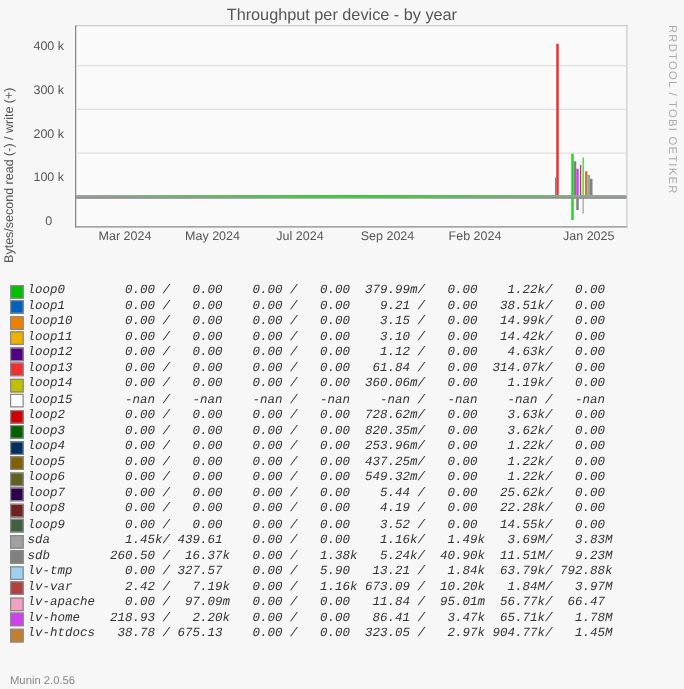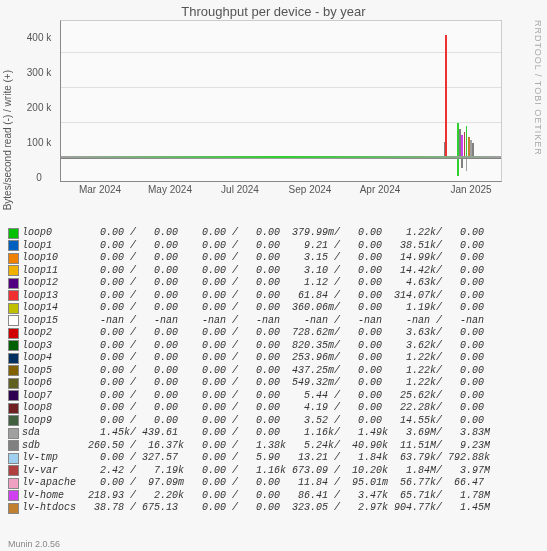--- a/index.html
+++ b/index.html
@@ -158,21 +158,21 @@
   <div class="y-tick" style="top:172px">0</div>
   <div class="y-tick" style="top:137px">100 k</div>
   <div class="y-tick" style="top:102px">200 k</div>
   <div class="y-tick" style="top:67px">300 k</div>
   <div class="y-tick" style="top:32px">400 k</div>
 
   <div class="x-tick" style="left:100px">Mar 2024</div>
   <div class="x-tick" style="left:170px">May 2024</div>
   <div class="x-tick" style="left:240px">Jul 2024</div>
   <div class="x-tick" style="left:310px">Sep 2024</div>
-  <div class="x-tick" style="left:380px">Apr 2024</div>
+  <div class="x-tick" style="left:380px">Feb 2024</div>
   <div class="x-tick" style="left:471px">Jan 2025</div>
 
   <div class="legend-table">
     <div id="legend-rows"><div class="legend-row"><span class="swatch" style="background: rgb(0, 192, 0);"></span><span>loop0        0.00 /   0.00    0.00 /   0.00  379.99m/   0.00    1.22k/   0.00</span></div><div class="legend-row"><span class="swatch" style="background: rgb(0, 96, 192);"></span><span>loop1        0.00 /   0.00    0.00 /   0.00    9.21 /   0.00   38.51k/   0.00</span></div><div class="legend-row"><span class="swatch" style="background: rgb(240, 128, 0);"></span><span>loop10       0.00 /   0.00    0.00 /   0.00    3.15 /   0.00   14.99k/   0.00</span></div><div class="legend-row"><span class="swatch" style="background: rgb(240, 176, 0);"></span><span>loop11       0.00 /   0.00    0.00 /   0.00    3.10 /   0.00   14.42k/   0.00</span></div><div class="legend-row"><span class="swatch" style="background: rgb(80, 0, 128);"></span><span>loop12       0.00 /   0.00    0.00 /   0.00    1.12 /   0.00    4.63k/   0.00</span></div><div class="legend-row"><span class="swatch" style="background: rgb(240, 48, 48);"></span><span>loop13       0.00 /   0.00    0.00 /   0.00   61.84 /   0.00  314.07k/   0.00</span></div><div class="legend-row"><span class="swatch" style="background: rgb(192, 192, 0);"></span><span>loop14       0.00 /   0.00    0.00 /   0.00  360.06m/   0.00    1.19k/   0.00</span></div><div class="legend-row"><span class="swatch" style="background: rgb(255, 255, 255);"></span><span>loop15       -nan /   -nan    -nan /   -nan    -nan /   -nan    -nan /   -nan</span></div><div class="legend-row"><span class="swatch" style="background: rgb(208, 0, 0);"></span><span>loop2        0.00 /   0.00    0.00 /   0.00  728.62m/   0.00    3.63k/   0.00</span></div><div class="legend-row"><span class="swatch" style="background: rgb(0, 96, 0);"></span><span>loop3        0.00 /   0.00    0.00 /   0.00  820.35m/   0.00    3.62k/   0.00</span></div><div class="legend-row"><span class="swatch" style="background: rgb(0, 48, 96);"></span><span>loop4        0.00 /   0.00    0.00 /   0.00  253.96m/   0.00    1.22k/   0.00</span></div><div class="legend-row"><span class="swatch" style="background: rgb(128, 96, 0);"></span><span>loop5        0.00 /   0.00    0.00 /   0.00  437.25m/   0.00    1.22k/   0.00</span></div><div class="legend-row"><span class="swatch" style="background: rgb(96, 96, 32);"></span><span>loop6        0.00 /   0.00    0.00 /   0.00  549.32m/   0.00    1.22k/   0.00</span></div><div class="legend-row"><span class="swatch" style="background: rgb(48, 0, 80);"></span><span>loop7        0.00 /   0.00    0.00 /   0.00    5.44 /   0.00   25.62k/   0.00</span></div><div class="legend-row"><span class="swatch" style="background: rgb(112, 32, 32);"></span><span>loop8        0.00 /   0.00    0.00 /   0.00    4.19 /   0.00   22.28k/   0.00</span></div><div class="legend-row"><span class="swatch" style="background: rgb(64, 96, 64);"></span><span>loop9        0.00 /   0.00    0.00 /   0.00    3.52 /   0.00   14.55k/   0.00</span></div><div class="legend-row"><span class="swatch" style="background: rgb(160, 160, 160);"></span><span>sda          1.45k/ 439.61    0.00 /   0.00    1.16k/   1.49k   3.69M/   3.83M</span></div><div class="legend-row"><span class="swatch" style="background: rgb(128, 128, 128);"></span><span>sdb        260.50 /  16.37k   0.00 /   1.38k   5.24k/  40.90k  11.51M/   9.23M</span></div><div class="legend-row"><span class="swatch" style="background: rgb(160, 208, 240);"></span><span>lv-tmp       0.00 / 327.57    0.00 /   5.90   13.21 /   1.84k  63.79k/ 792.88k</span></div><div class="legend-row"><span class="swatch" style="background: rgb(176, 64, 64);"></span><span>lv-var       2.42 /   7.19k   0.00 /   1.16k 673.09 /  10.20k   1.84M/   3.97M</span></div><div class="legend-row"><span class="swatch" style="background: rgb(240, 160, 192);"></span><span>lv-apache    0.00 /  97.09m   0.00 /   0.00   11.84 /  95.01m  56.77k/  66.47</span></div><div class="legend-row"><span class="swatch" style="background: rgb(208, 64, 240);"></span><span>lv-home    218.93 /   2.20k   0.00 /   0.00   86.41 /   3.47k  65.71k/   1.78M</span></div><div class="legend-row"><span class="swatch" style="background: rgb(192, 128, 48);"></span><span>lv-htdocs   38.78 / 675.13    0.00 /   0.00  323.05 /   2.97k 904.77k/   1.45M</span></div></div>
     
   </div>
 
   <div class="footer-left">Munin 2.0.56</div>
 </div>
 

